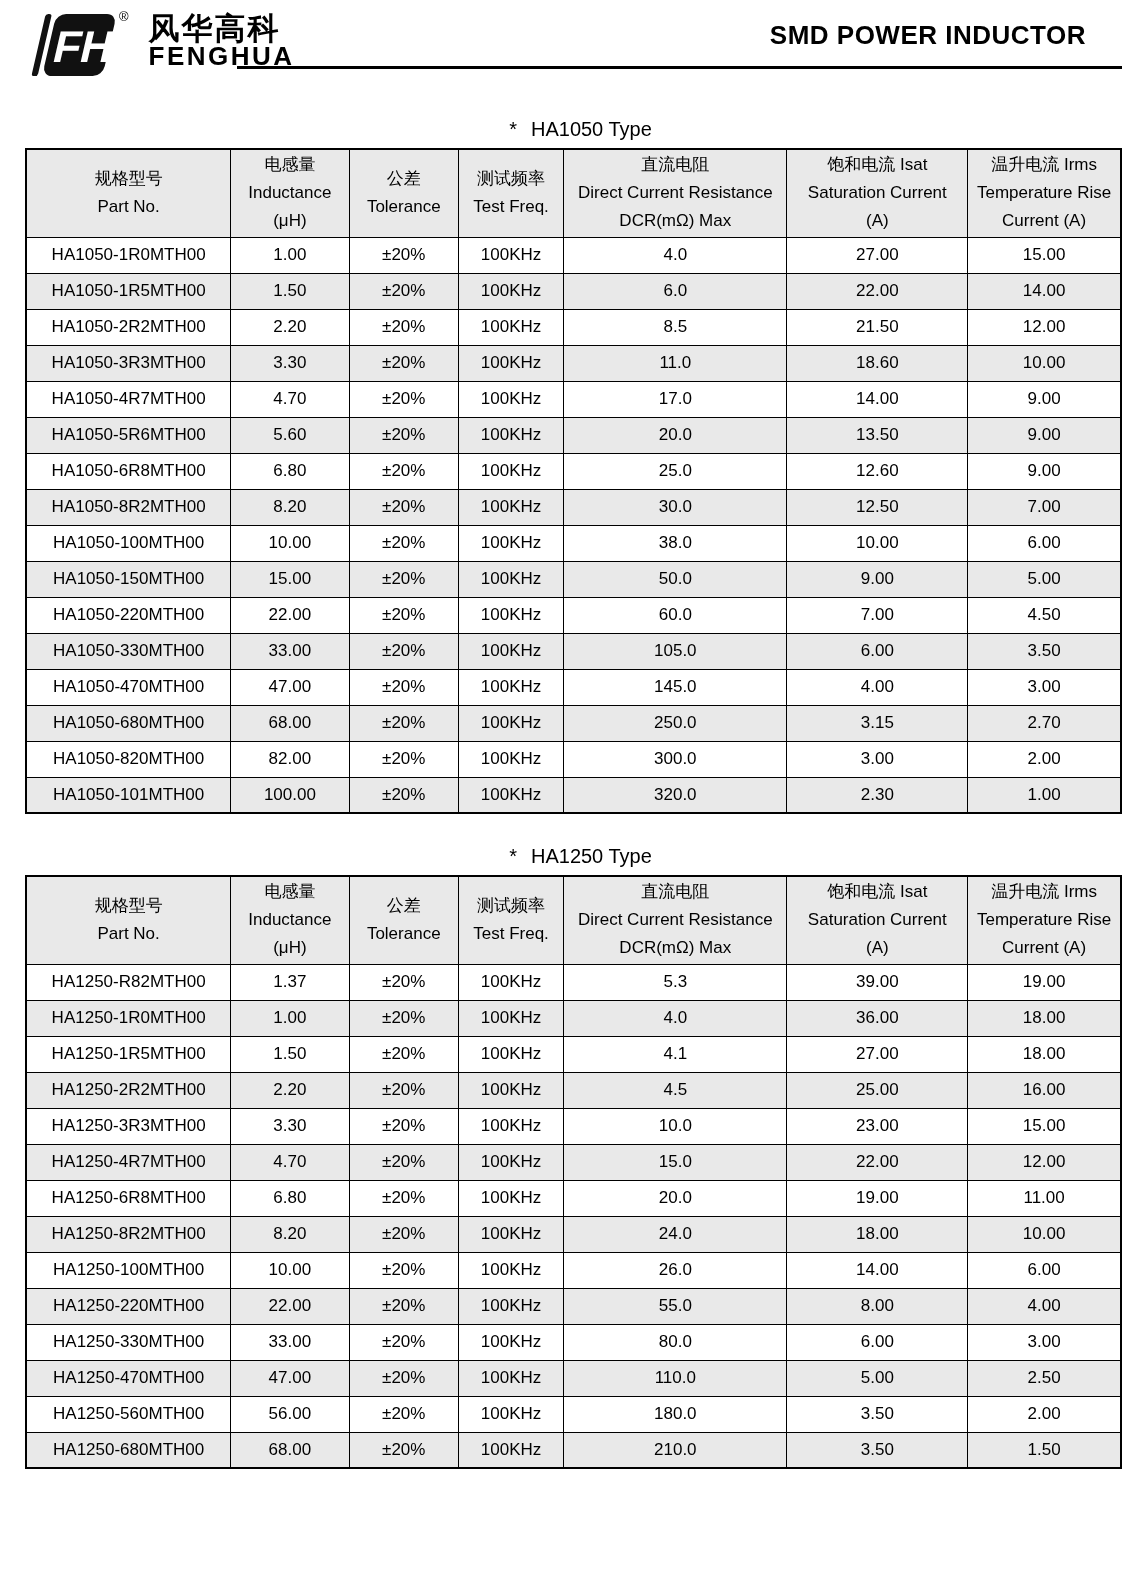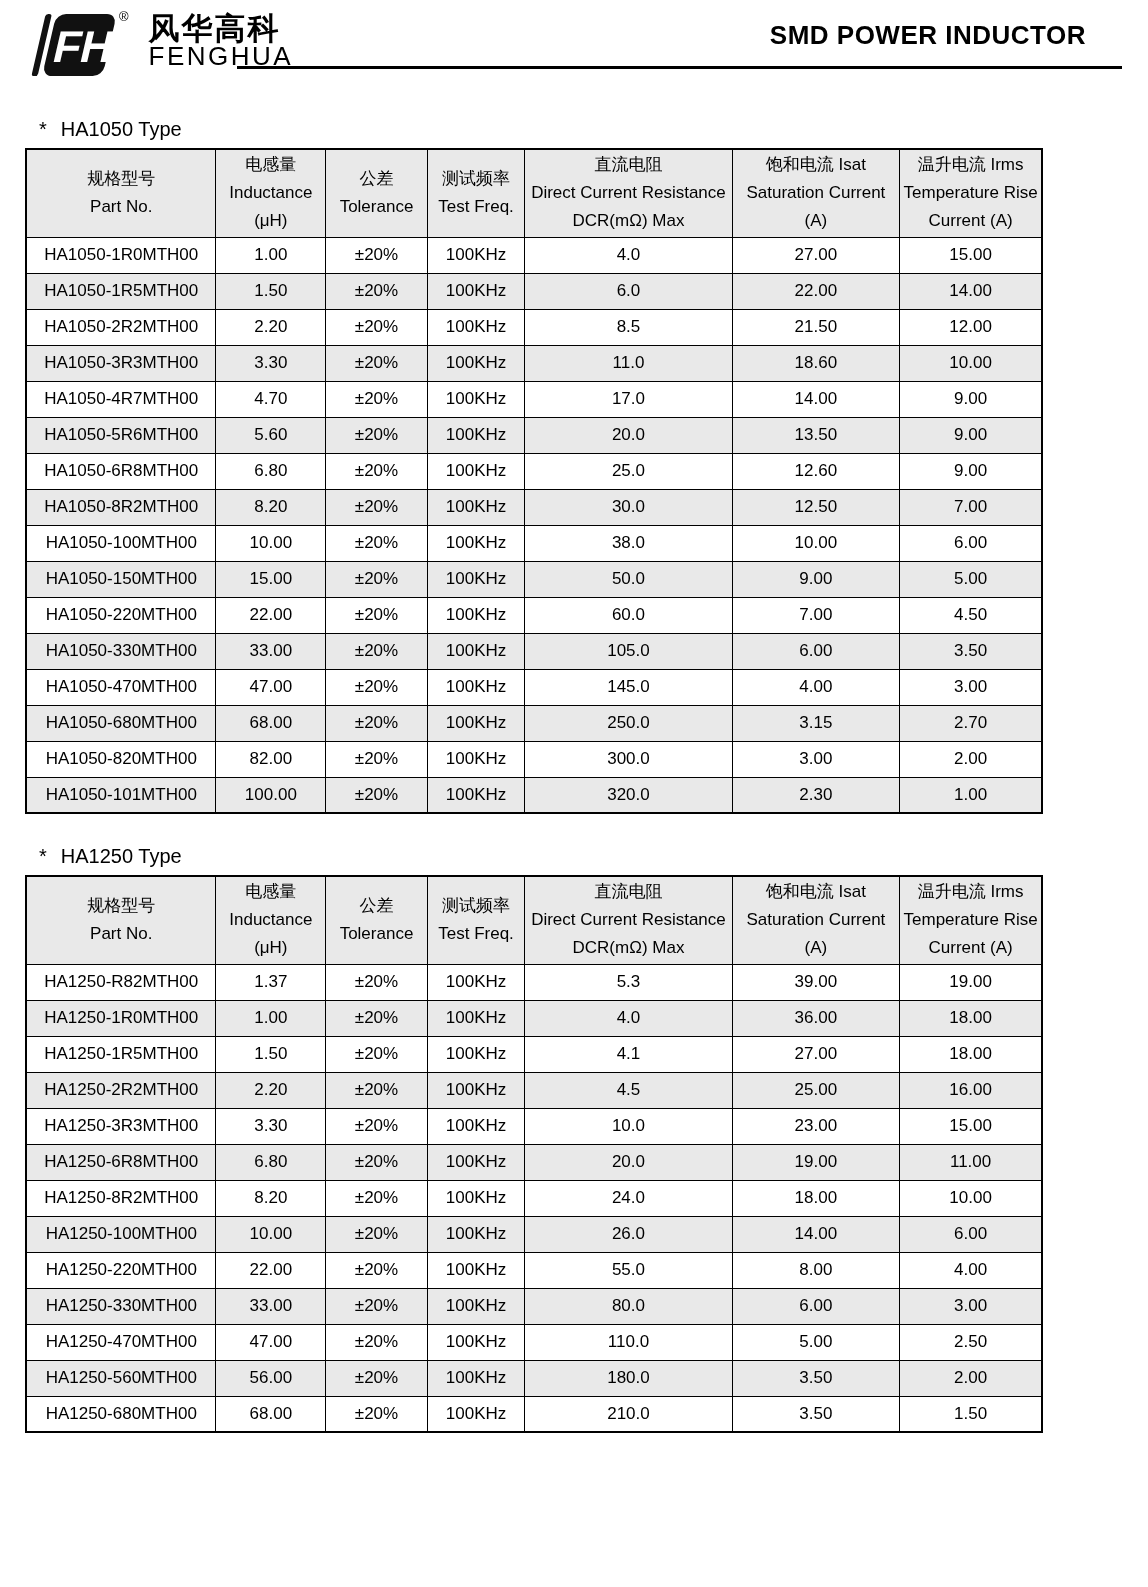--- a/index.html
+++ b/index.html
@@ -38,21 +38,21 @@
   .logo-names { margin-left: 16px; margin-top: 4px; }
   .logo-cn {
     font-size: 31px;
     font-weight: bold;
     letter-spacing: 2px;
     line-height: 30px;
     white-space: nowrap;
   }
   .logo-en {
     font-size: 26px;
-    font-weight: normal;
+    font-weight: bold;
     letter-spacing: 2.5px;
     line-height: 24px;
     white-space: nowrap;
   }
   .doc-title {
     position: absolute;
     right: 36px;
     top: 12px;
     font-size: 26px;
     font-weight: bold;
@@ -66,27 +66,28 @@
     top: 58px;
     height: 3px;
     background: #000;
   }
 
   
   .table-title {
     font-size: 20px;
     margin: 46px 0 8px 14px;
     line-height: 22px;
+    text-align: center;
   }
   .table-title .marker { margin-right: 14px; }
   .table-title.second { margin-top: 31px; }
 
   
   table.spec {
-    width: 1018px;
+    width: 1097px;
     border-collapse: collapse;
     table-layout: fixed;
     border: 2px solid #000;
   }
   table.spec th, table.spec td {
     border: 1px solid #000;
     text-align: center;
     font-size: 17px;
     padding: 0;
   }
@@ -418,20 +419,29 @@
         <tr>
           <td>HA1250-3R3MTH00</td>
           <td>3.30</td>
           <td>±20%</td>
           <td>100KHz</td>
           <td>10.0</td>
           <td>23.00</td>
           <td>15.00</td>
         </tr>
         <tr>
+          <td>HA1250-4R7MTH00</td>
+          <td>4.70</td>
+          <td>±20%</td>
+          <td>100KHz</td>
+          <td>15.0</td>
+          <td>22.00</td>
+          <td>12.00</td>
+        </tr>
+        <tr>
           <td>HA1250-6R8MTH00</td>
           <td>6.80</td>
           <td>±20%</td>
           <td>100KHz</td>
           <td>20.0</td>
           <td>19.00</td>
           <td>11.00</td>
         </tr>
         <tr>
           <td>HA1250-8R2MTH00</td>

